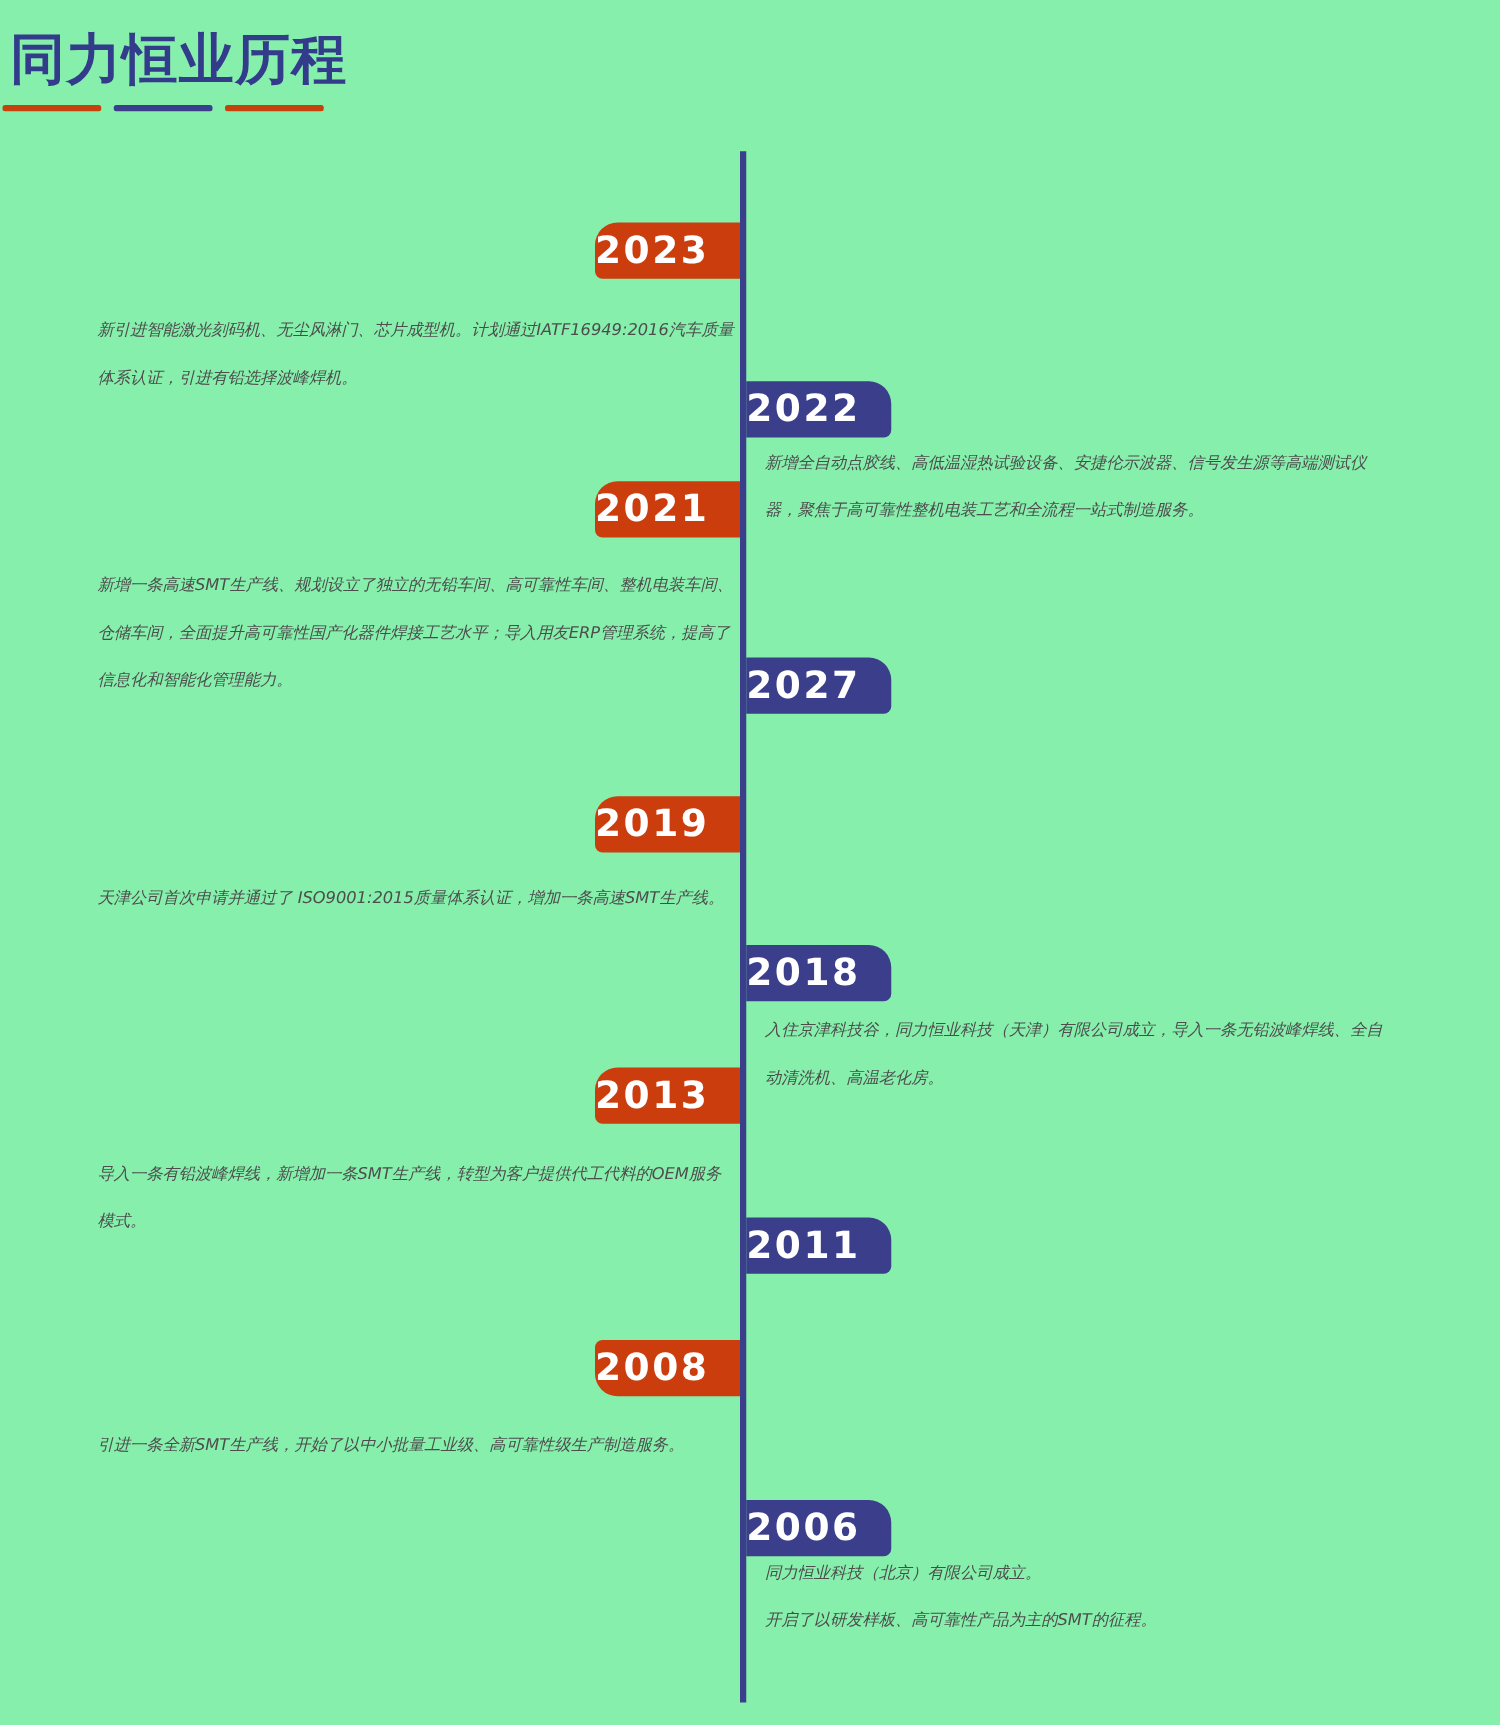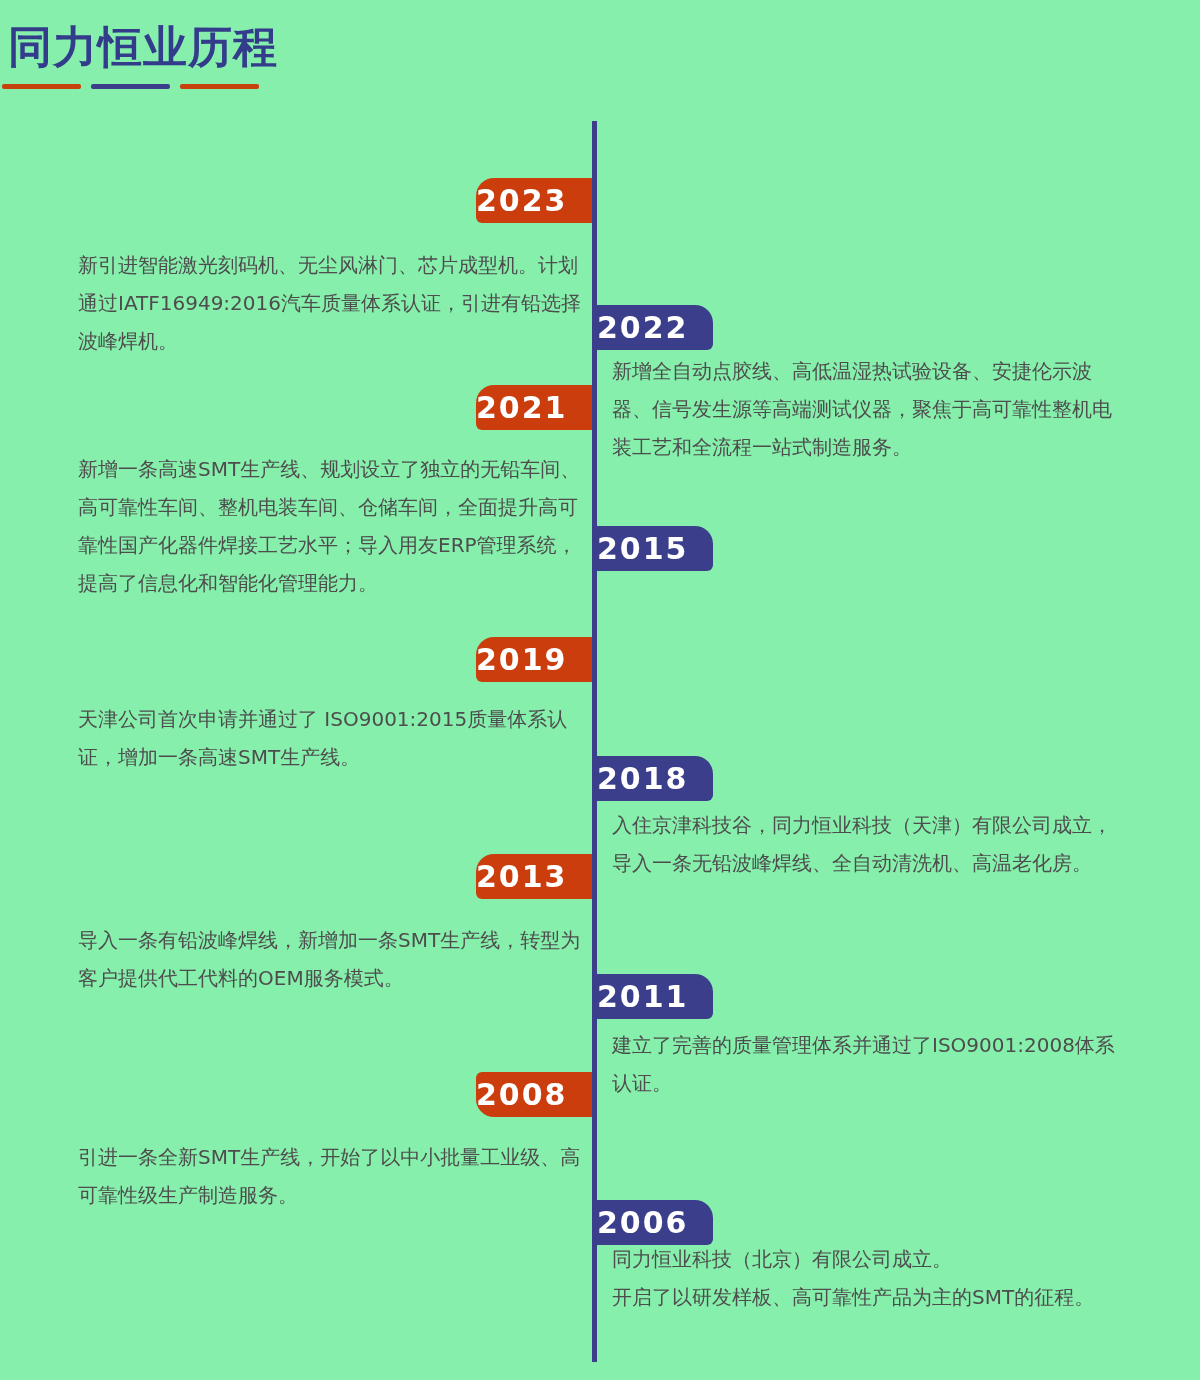--- a/index.html
+++ b/index.html
@@ -58,24 +58,25 @@
   .badge.right {
     left: 597px;             
     background: #3b3e8b;
     border-radius: 0 18px 6px 0;
     margin-top: 16px;
   }
 
   
   .desc {
     position: absolute;
-    font-size: 20px;
+    font-size: 13px;
     line-height: 38px;
     color: #4d4d4d;
     white-space: pre-line;
+    font-style: italic;
   }
   .desc.left  { left: 78px;  width: 510px; }
   .desc.right { left: 612px; width: 505px; }
 </style>
 </head>
 <body>
 
 <div class="page">
 
   <div class="page-title">同力恒业历程</div>
@@ -89,33 +90,32 @@
 
   <div class="badge left" style="top:178px">2023</div>
   <div class="desc left" style="top:246px">新引进智能激光刻码机、无尘风淋门、芯片成型机。计划通过IATF16949:2016汽车质量体系认证，引进有铅选择波峰焊机。</div>
 
   <div class="badge right" style="top:289px">2022</div>
   <div class="desc right" style="top:352px">新增全自动点胶线、高低温湿热试验设备、安捷伦示波器、信号发生源等高端测试仪器，聚焦于高可靠性整机电装工艺和全流程一站式制造服务。</div>
 
   <div class="badge left" style="top:385px">2021</div>
   <div class="desc left" style="top:450px">新增一条高速SMT生产线、规划设立了独立的无铅车间、高可靠性车间、整机电装车间、仓储车间，全面提升高可靠性国产化器件焊接工艺水平；导入用友ERP管理系统，提高了信息化和智能化管理能力。</div>
 
-  <div class="badge right" style="top:510px">2015</div>
+  <div class="badge right" style="top:510px">2027</div>
 
   <div class="badge left" style="top:637px">2019</div>
   <div class="desc left" style="top:700px">天津公司首次申请并通过了 ISO9001:2015质量体系认证，增加一条高速SMT生产线。</div>
 
   <div class="badge right" style="top:740px">2018</div>
   <div class="desc right" style="top:806px">入住京津科技谷，同力恒业科技（天津）有限公司成立，导入一条无铅波峰焊线、全自动清洗机、高温老化房。</div>
 
   <div class="badge left" style="top:854px">2013</div>
   <div class="desc left" style="top:921px">导入一条有铅波峰焊线，新增加一条SMT生产线，转型为客户提供代工代料的OEM服务模式。</div>
 
   <div class="badge right" style="top:958px">2011</div>
-  <div class="desc right" style="top:1026px">建立了完善的质量管理体系并通过了ISO9001:2008体系认证。</div>
 
   <div class="badge left flip" style="top:1072px">2008</div>
   <div class="desc left" style="top:1138px">引进一条全新SMT生产线，开始了以中小批量工业级、高可靠性级生产制造服务。</div>
 
   <div class="badge right" style="top:1184px">2006</div>
   <div class="desc right" style="top:1240px">同力恒业科技（北京）有限公司成立。
 开启了以研发样板、高可靠性产品为主的SMT的征程。</div>
 
 </div>
 

